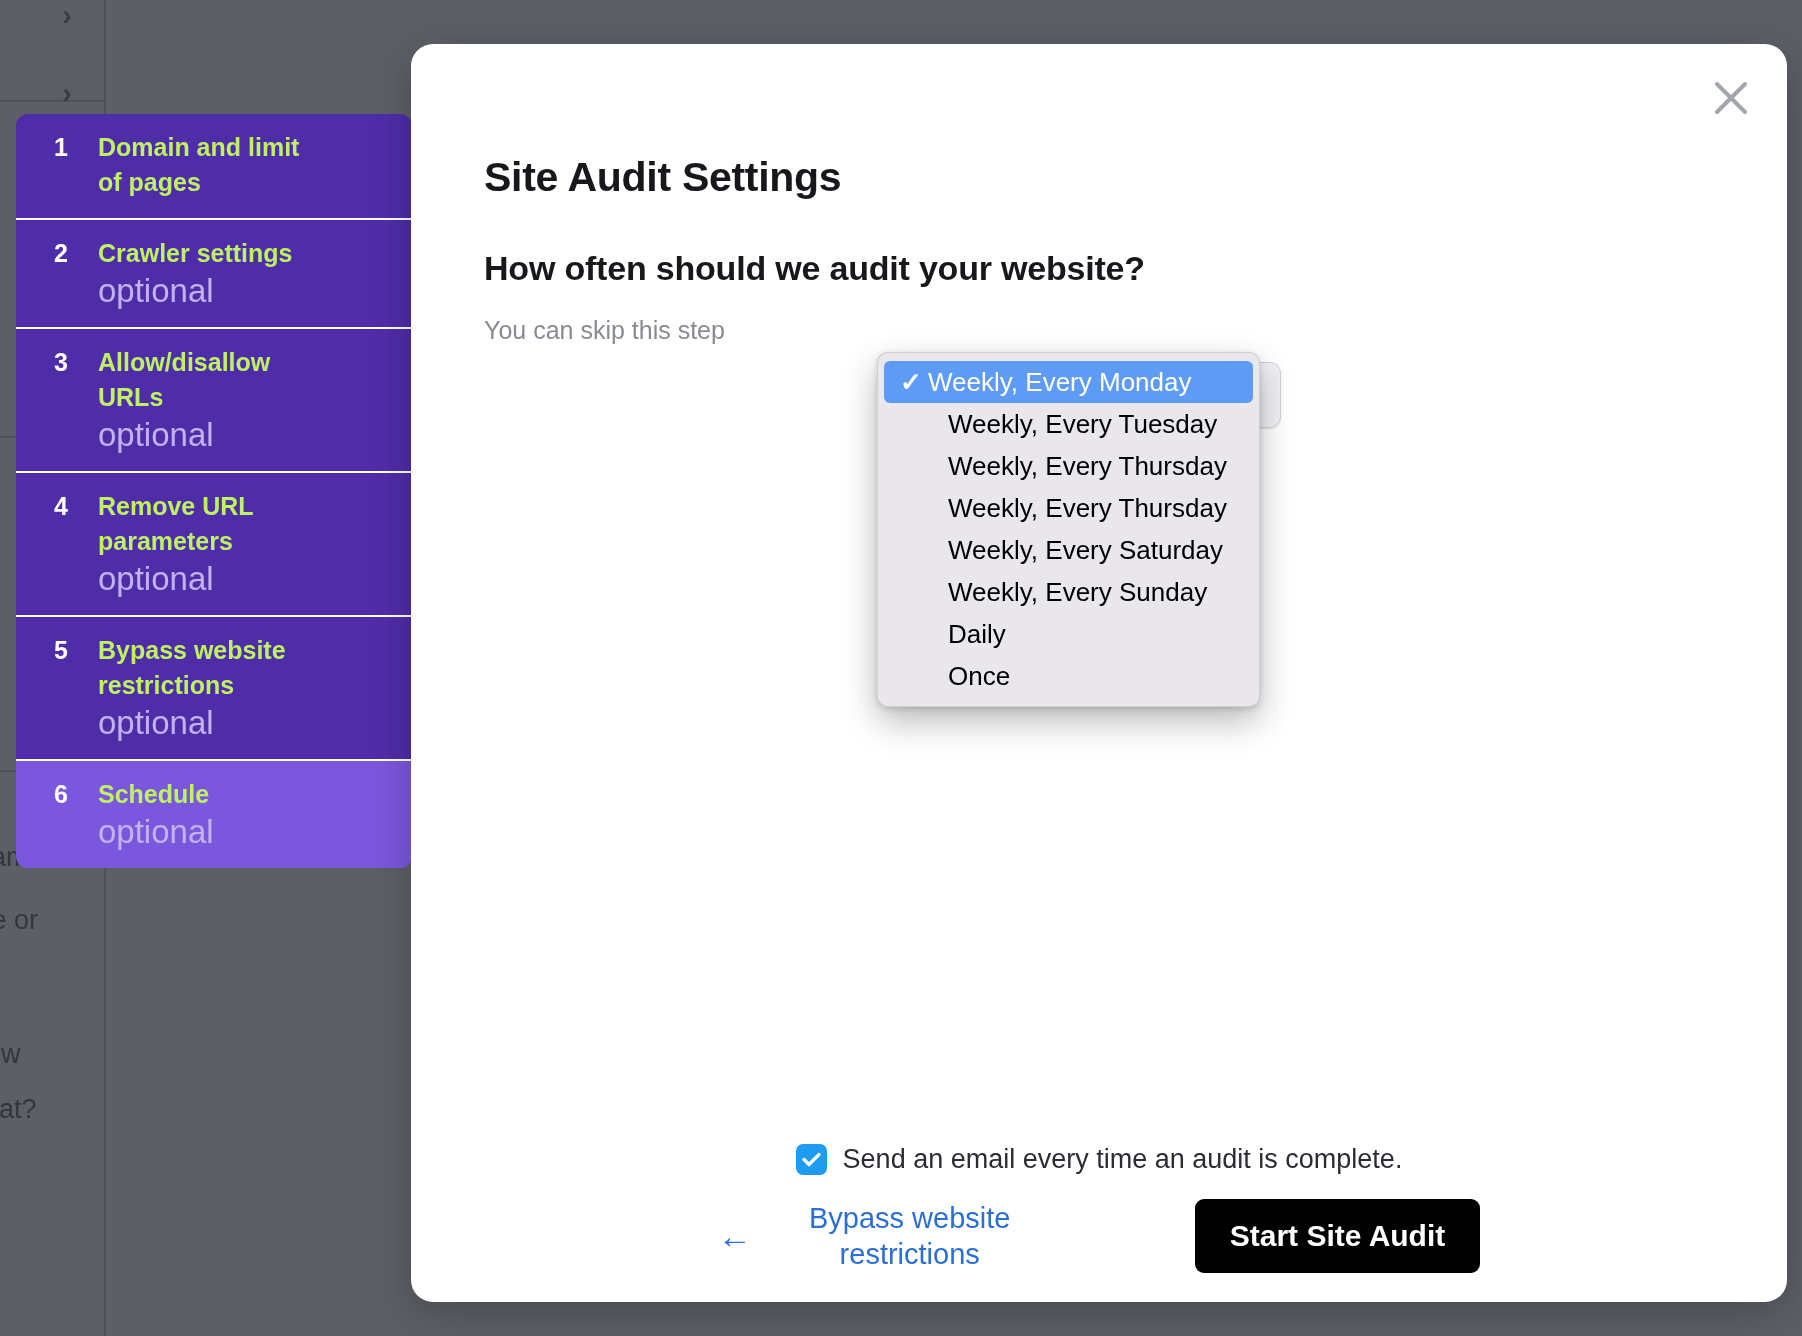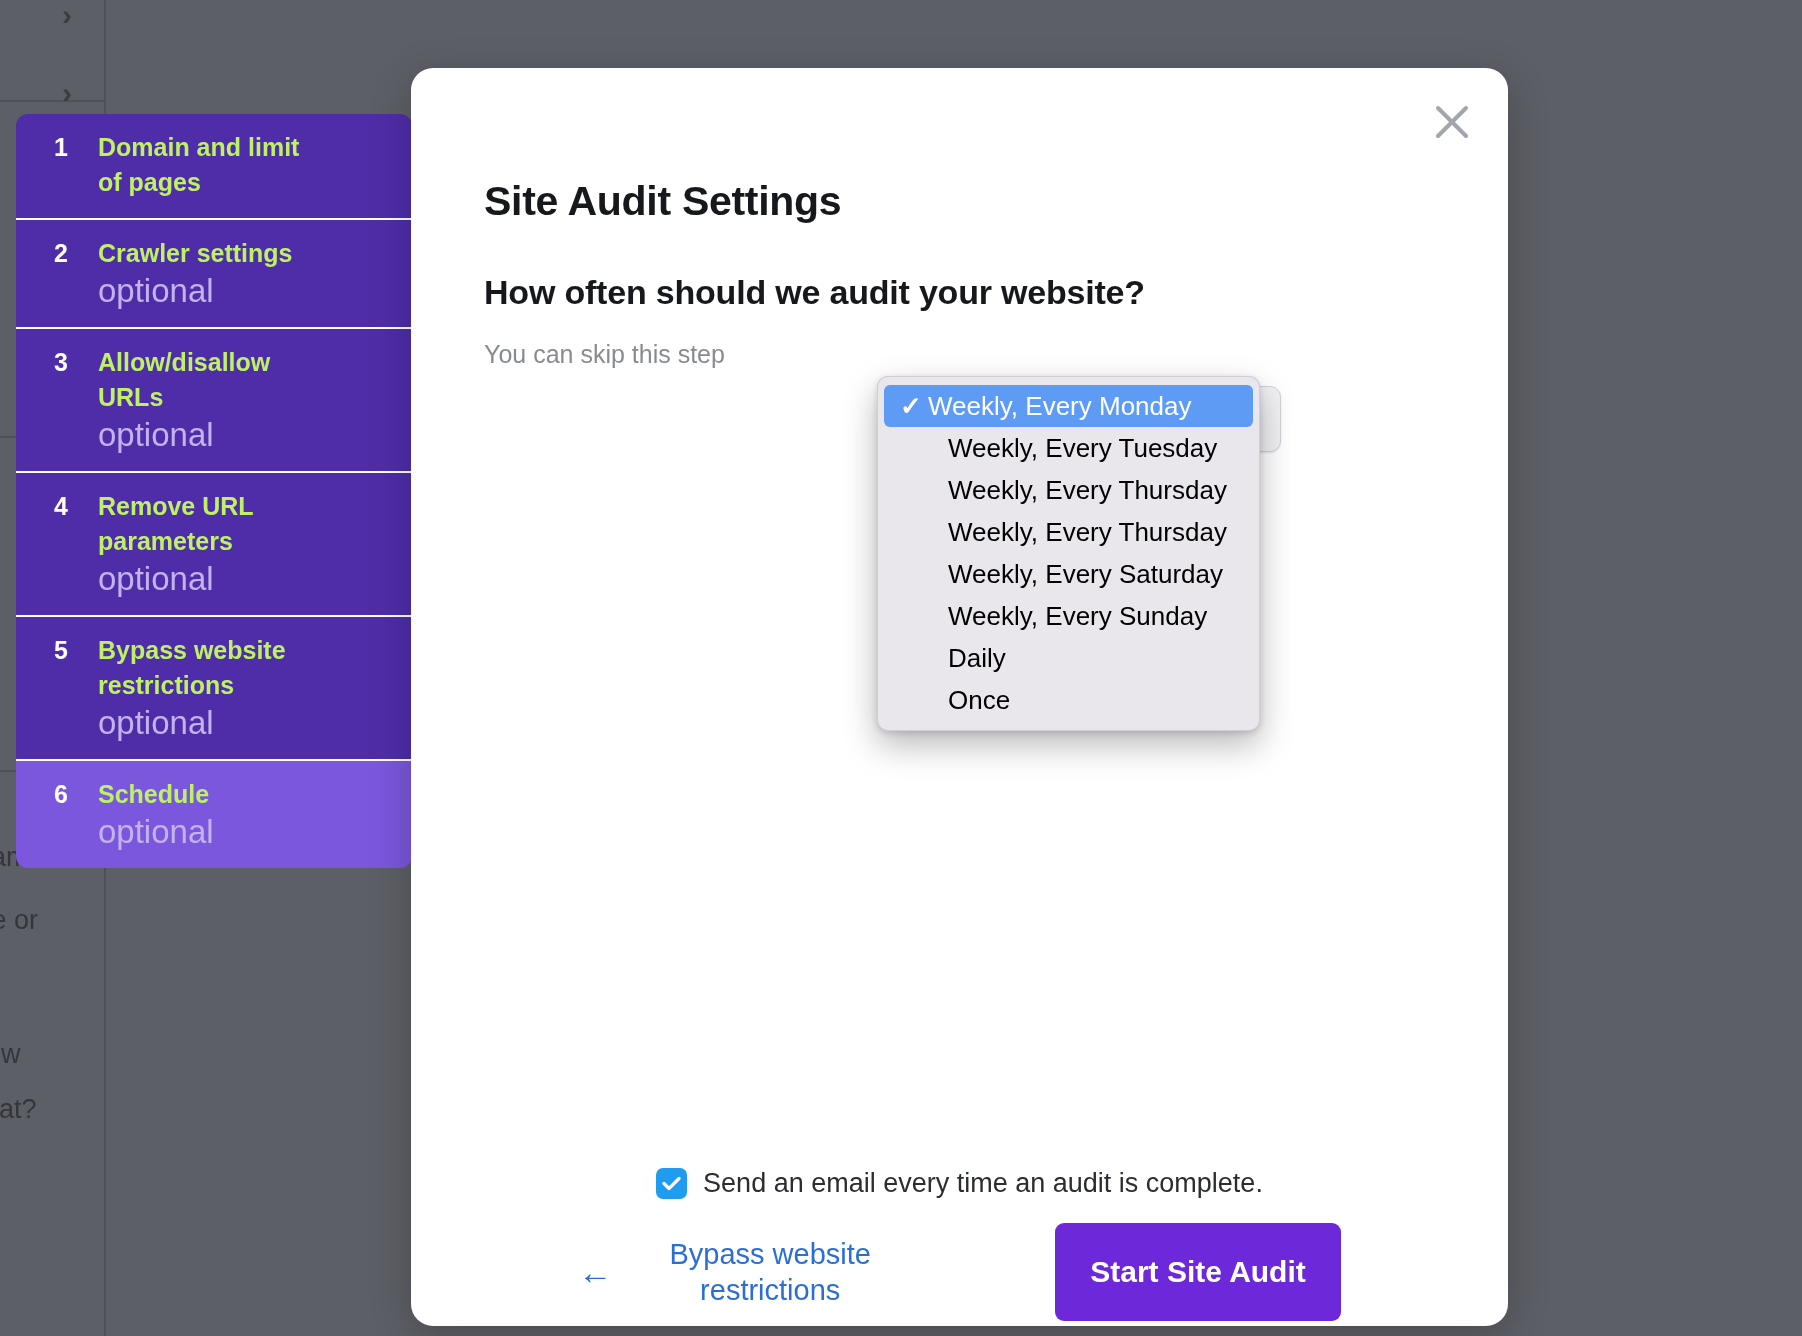--- a/index.html
+++ b/index.html
@@ -82,26 +82,25 @@
     font-size: 33px;
     font-weight: 400;
     line-height: 36px;
     margin-top: 2px;
   }
 
   
   .modal {
     position: absolute;
     left: 411px; top: 44px;
-    width: 1097px; height: 1258px;
+    width: 1376px; height: 1258px;
     background: #ffffff;
     border-radius: 22px;
     box-shadow: 0 10px 40px rgba(0,0,0,0.22);
     z-index: 10;
-    margin-top: 24px;
   }
   .close-btn {
     position: absolute;
     right: 28px; top: 26px;
     width: 56px; height: 56px;
     display: flex; align-items: center; justify-content: center;
     cursor: pointer;
   }
   .close-btn svg { display: block; }
 
@@ -220,25 +219,25 @@
   .back-link {
     font-size: 29px;
     color: #2b6fd6;
     text-align: center;
     line-height: 36px;
     width: 260px;
     cursor: pointer;
   }
   .start-btn {
     margin-left: 155px;
-    background: #6d28d9;
+    background: #000000;
     color: #ffffff;
     font-size: 30px;
     font-weight: 700;
-    padding: 32px 35px;
+    padding: 20px 35px;
     border: none;
     border-radius: 9px;
     cursor: pointer;
     font-family: "Liberation Sans", sans-serif;
   }
 </style>
 </head>
 <body>
 
 <div class="backdrop">

